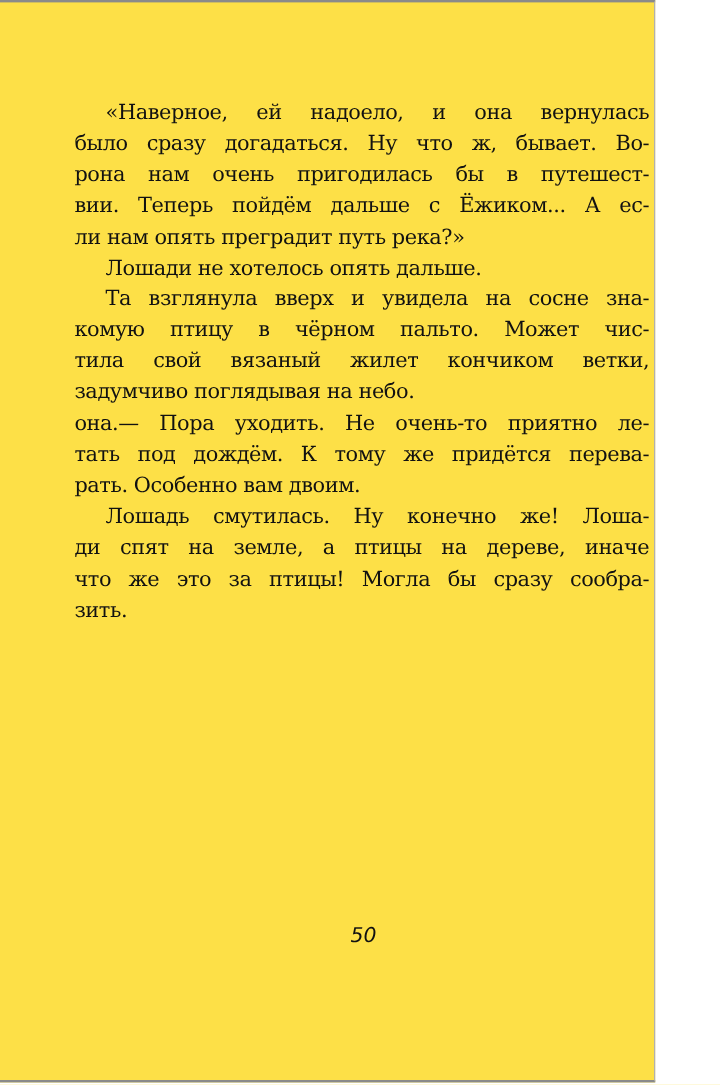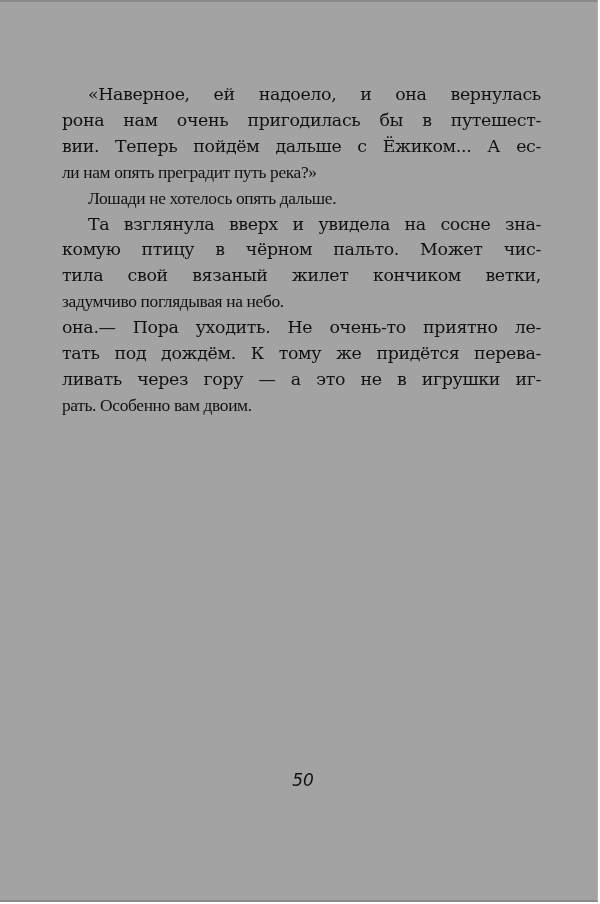--- a/index.html
+++ b/index.html
@@ -1,67 +1,73 @@
 <!DOCTYPE html>
 <html><head>
 <meta charset="utf-8">
 <style>
   html, body { margin: 0; padding: 0; }
   body {
     width: 600px; height: 904px; background: #ffffff; position: relative; overflow: hidden;
   }
   .page {
-    position: absolute; left: 0; top: 0; width: 598px; height: 902px;
+    position: absolute; left: 0; top: 0; width: 546px; height: 902px;
     border-top: 2px solid #8a8a8a; border-bottom: 2px solid #8a8a8a; border-right: 1px solid #b0b0b0;
-    box-sizing: border-box; background: #a3a3a3; padding-left: 44px;
+    box-sizing: border-box; background: #fde047; padding-left: 44px;
   }
   .text {
     position: absolute; left: 62px; top: 80px; width: 479px;
     font-family: "DejaVu Serif", serif;
     font-size: 17.4px; line-height: 25.9px; color: #111;
     text-align: justify; letter-spacing: -0.35px; word-spacing: 0px;
   }
   .line { display: block; text-align: justify; text-align-last: justify; white-space: nowrap; }
-  .line.last { text-align-last: left; font-family: Liberation Serif, serif; }
+  .line.last { text-align-last: left; }
   .indent { text-indent: 26px; }
   .pagenum {
     position: absolute; top: 768px; left: 0; width: 606px; text-align: center;
     font-family: "DejaVu Sans", sans-serif; font-style: italic; font-size: 17px; color: #111;
   }
 </style>
 </head>
 <body>
 
 <div class="page">
   <div class="text">
 
     <div>
       <span class="line indent">«Наверное, ей надоело, и она вернулась</span>
+      <span class="line">было сразу догадаться. Ну что ж, бывает. Во-</span>
       <span class="line">рона нам очень пригодилась бы в путешест-</span>
       <span class="line">вии. Теперь пойдём дальше с Ёжиком... А ес-</span>
       <span class="line last">ли нам опять преградит путь река?»</span>
     </div>
 
     <div>
       <span class="line indent last">Лошади не хотелось опять дальше.</span>
     </div>
 
 
     <div>
       <span class="line indent">Та взглянула вверх и увидела на сосне зна-</span>
       <span class="line">комую птицу в чёрном пальто. Может чис-</span>
       <span class="line">тила свой вязаный жилет кончиком ветки,</span>
       <span class="line last">задумчиво поглядывая на небо.</span>
     </div>
 
     <div>
       <span class="line">она.— Пора уходить. Не очень-то приятно ле-</span>
       <span class="line">тать под дождём. К тому же придётся перева-</span>
-      <span class="line">ливать через гору — а это не в игрушки иг-</span>
       <span class="line last">рать. Особенно вам двоим.</span>
     </div>
 
+    <div>
+      <span class="line indent">Лошадь смутилась. Ну конечно же! Лоша-</span>
+      <span class="line">ди спят на земле, а птицы на дереве, иначе</span>
+      <span class="line">что же это за птицы! Могла бы сразу сообра-</span>
+      <span class="line last">зить.</span>
+    </div>
 
 
   </div>
 
   <div class="pagenum">50</div>
 </div>
 
 </body></html>

